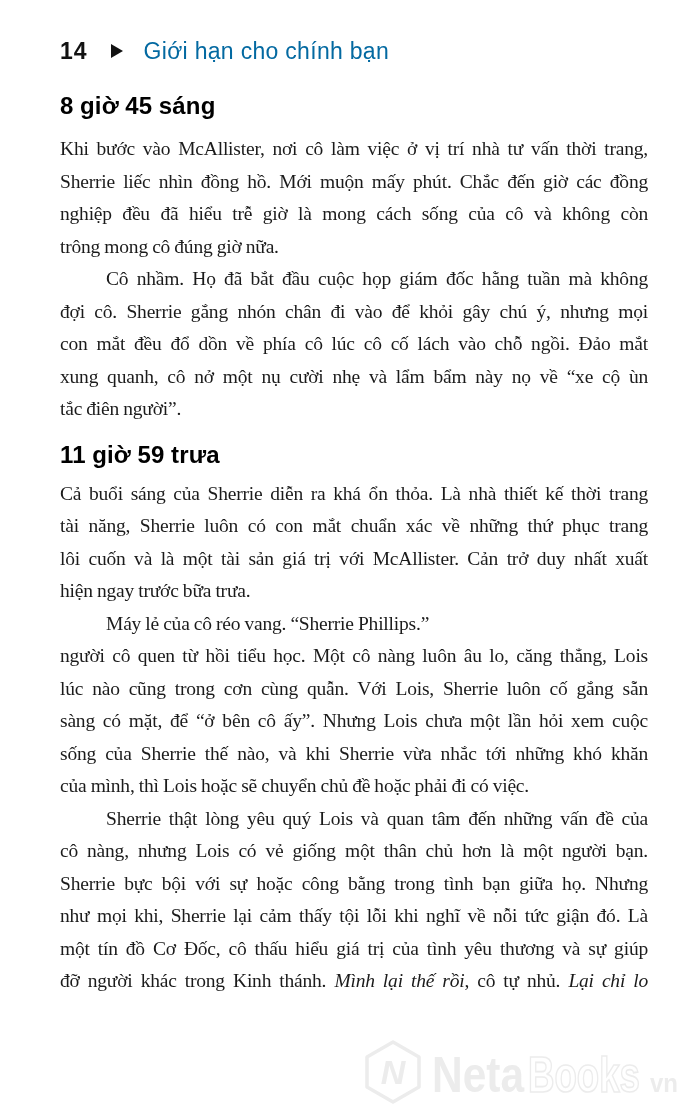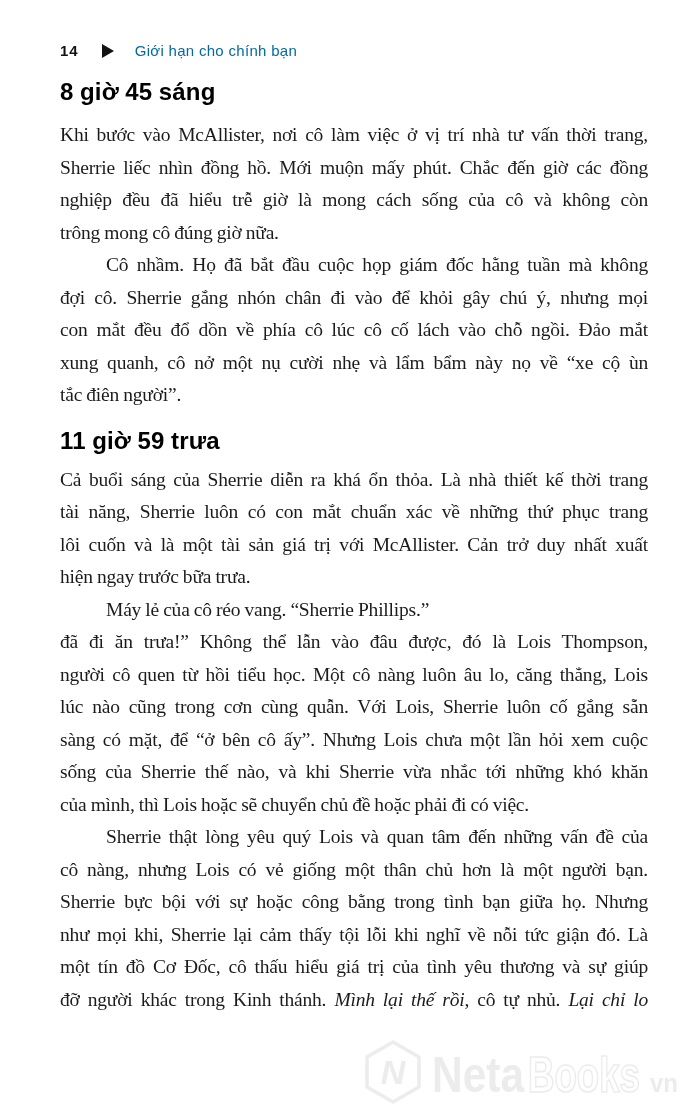--- a/index.html
+++ b/index.html
@@ -10,21 +10,21 @@
     box-sizing: border-box;
     background: #ffffff;
     padding: 40px 52px 0 60px;
     overflow: hidden;
   }
   
   .running-header {
     display: flex;
     align-items: center;
     font-family: "Liberation Sans", sans-serif;
-    font-size: 15px;
+    font-size: 23px;
     line-height: 22px;
     color: #121212;
     height: 22px;
   }
   .page-num { font-weight: bold; letter-spacing: 1px; }
   .tri {
     width: 0; height: 0;
     border-left: 12px solid #121212;
     border-top: 7px solid transparent;
     border-bottom: 7px solid transparent;
@@ -34,21 +34,21 @@
 
   
   .time-heading {
     font-family: "Liberation Sans", sans-serif;
     font-weight: bold;
     font-size: 24px;
     line-height: 26px;
     color: #000000;
     letter-spacing: 0.2px;
   }
-  .time-heading.first { margin: 17px 0 14px 0; }
+  .time-heading.first { margin: 31px 0 14px 0; }
   .time-heading.later { margin: 16px 0 10px 0; }
 
   
   .bodytext {
     font-family: "Liberation Serif", serif;
     font-size: 19.5px;
     line-height: 32.5px;
     color: #1b1b1b;
     letter-spacing: -0.2px;
     word-spacing: -0.5px;
@@ -103,21 +103,20 @@
       <div>
         <div class="line"><span>Cả buổi sáng của Sherrie diễn ra khá ổn thỏa. Là nhà thiết kế thời trang</span></div>
         <div class="line"><span>tài năng, Sherrie luôn có con mắt chuẩn xác về những thứ phục trang</span></div>
         <div class="line"><span>lôi cuốn và là một tài sản giá trị với McAllister. Cản trở duy nhất xuất</span></div>
         <div class="line end"><span>hiện ngay trước bữa trưa.</span></div>
       </div>
       <div>
         <div class="line indent end"><span>Máy lẻ của cô réo vang. “Sherrie Phillips.”</span></div>
       </div>
       <div>
-        <div class="line"><span>đã đi ăn trưa!” Không thể lẫn vào đâu được, đó là Lois Thompson,</span></div>
         <div class="line"><span>người cô quen từ hồi tiểu học. Một cô nàng luôn âu lo, căng thẳng, Lois</span></div>
         <div class="line"><span>lúc nào cũng trong cơn cùng quẫn. Với Lois, Sherrie luôn cố gắng sẵn</span></div>
         <div class="line"><span>sàng có mặt, để “ở bên cô ấy”. Nhưng Lois chưa một lần hỏi xem cuộc</span></div>
         <div class="line"><span>sống của Sherrie thế nào, và khi Sherrie vừa nhắc tới những khó khăn</span></div>
         <div class="line end"><span>của mình, thì Lois hoặc sẽ chuyển chủ đề hoặc phải đi có việc.</span></div>
       </div>
       <div>
         <div class="line indent"><span>Sherrie thật lòng yêu quý Lois và quan tâm đến những vấn đề của</span></div>
         <div class="line"><span>cô nàng, nhưng Lois có vẻ giống một thân chủ hơn là một người bạn.</span></div>
         <div class="line"><span>Sherrie bực bội với sự hoặc công bằng trong tình bạn giữa họ. Nhưng</span></div>

